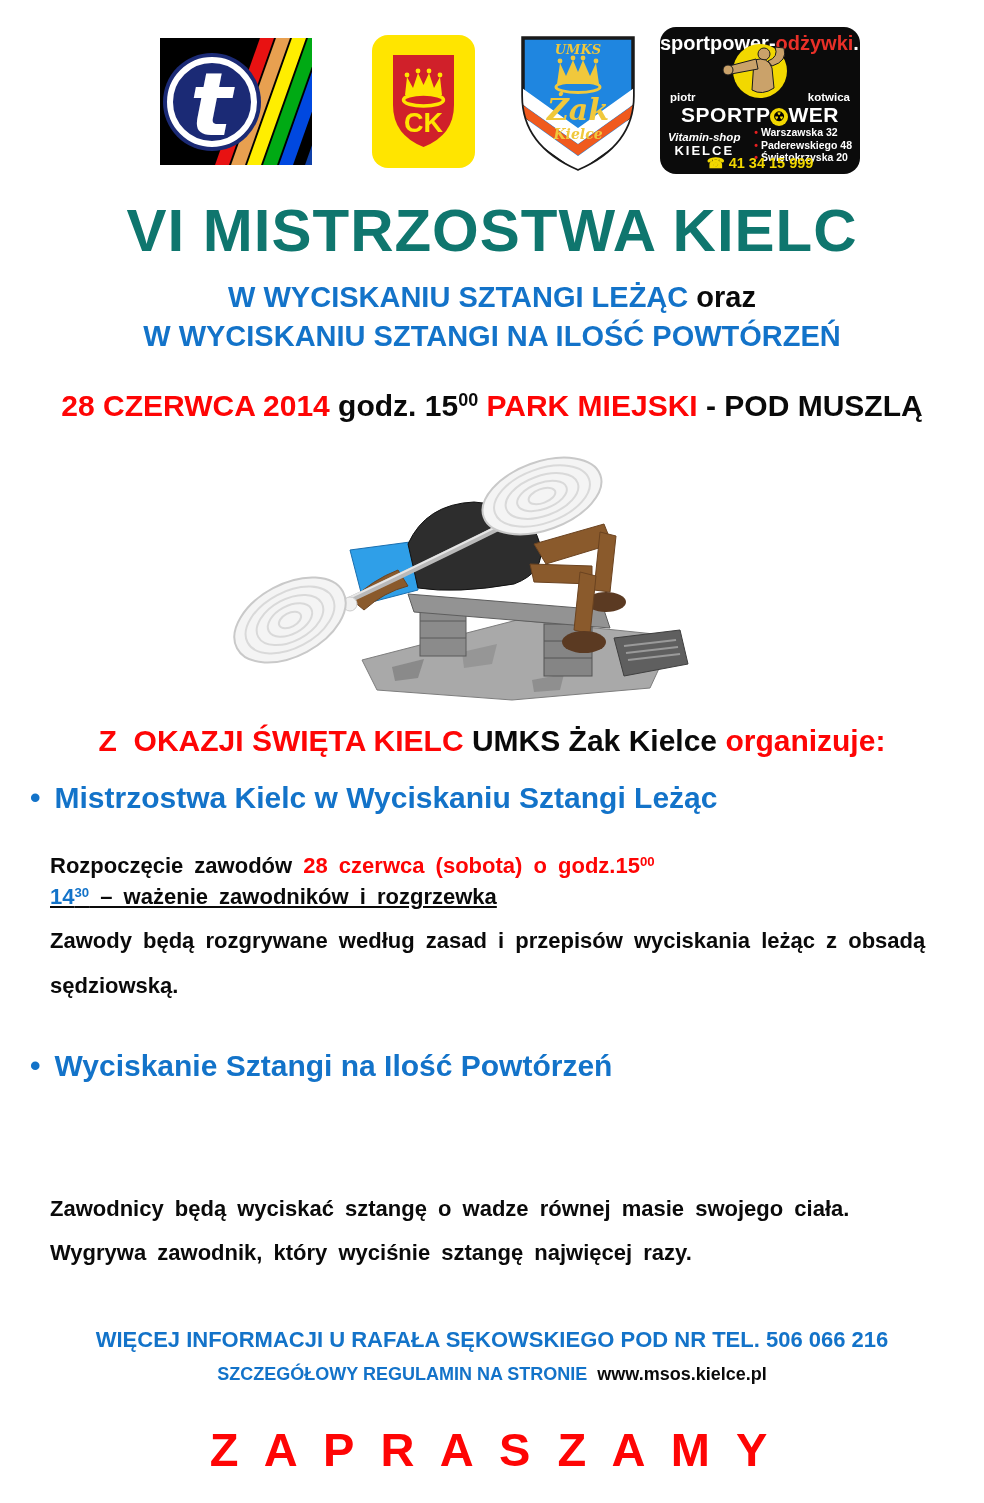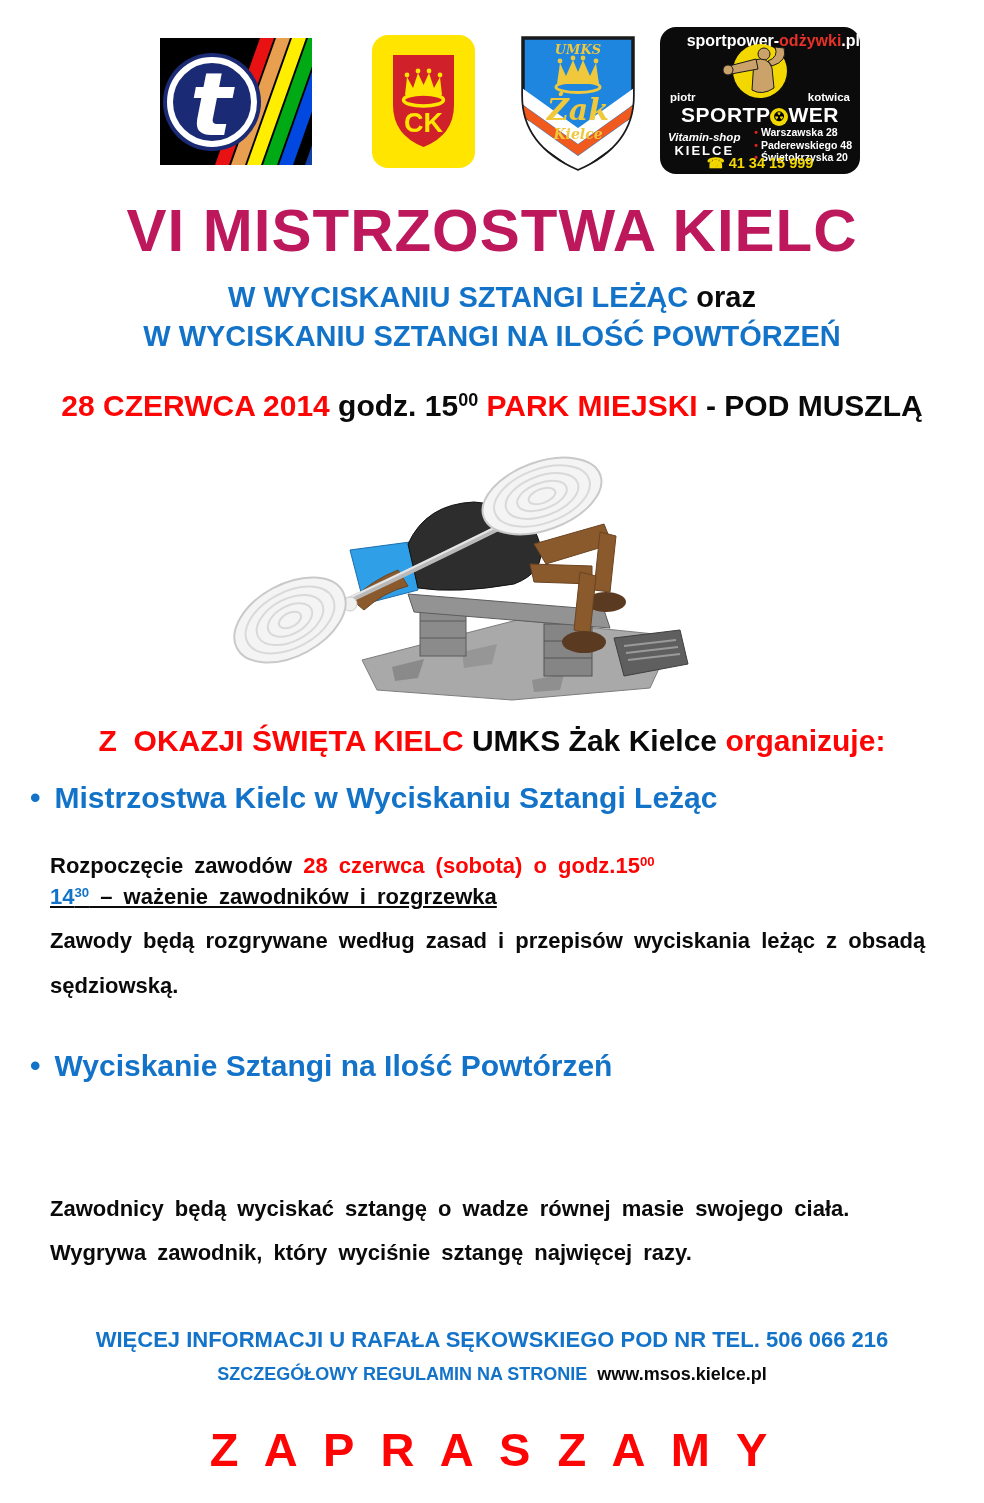--- a/index.html
+++ b/index.html
@@ -7,21 +7,21 @@
           font-family:"Liberation Sans",sans-serif;overflow:hidden;}
   .abs{position:absolute;}
   .line{position:absolute;left:0;right:0;text-align:center;font-weight:bold;white-space:nowrap;}
   .red{color:#fe0505;}
   .blue{color:#1373c9;}
   .blk{color:#0a0a0a;}
   .sup{font-size:60%;position:relative;top:-0.55em;font-weight:bold;}
   .pre{white-space:pre;}
 
   
-  .title{top:196px;font-size:60px;color:#be185d;letter-spacing:1px;}
+  .title{top:196px;font-size:60px;color:#0f766e;letter-spacing:1px;}
   .sub1{top:281px;font-size:29px;}
   .sub2{top:320px;font-size:29px;}
   .dateline{top:389px;font-size:30px;}
 
   
   .occasion{top:724px;font-size:30px;}
   .sec-head{position:absolute;left:30px;font-weight:bold;font-size:30px;color:#1373c9;white-space:nowrap;}
   .sec-head .bullet{margin-right:14px;}
   .body-line{position:absolute;left:50px;font-weight:bold;font-size:22px;color:#0a0a0a;
              word-spacing:5px;white-space:nowrap;}
@@ -31,21 +31,21 @@
   
   .foot1{top:1327px;font-size:22px;color:#1373c9;}
   .foot2{top:1364px;font-size:18px;}
   .closing{top:1422px;font-size:47px;color:#fe0505;letter-spacing:7px;}
 
   
   .logo{position:absolute;}
   .sp{left:660px;top:27px;width:200px;height:147px;background:#0b0b0b;border-radius:16px;
       color:#fff;font-weight:bold;}
   .sp *{white-space:nowrap;}
-  .sp-url{position:absolute;top:5px;left:0;right:0;text-align:right;font-size:16px;}
+  .sp-url{position:absolute;top:5px;left:0;right:0;text-align:left;font-size:20px;}
   .sp-url .r{color:#e83028;}
   .sp-man{position:absolute;left:57px;top:15px;}
   .sp-names{position:absolute;top:64px;left:10px;right:10px;display:flex;
             justify-content:space-between;font-size:11.5px;}
   .sp-brand{position:absolute;top:76px;left:0;right:0;text-align:center;font-size:21px;
             letter-spacing:0.5px;}
   .sp-rad{display:inline-block;width:18px;height:18px;border-radius:50%;background:#f2d800;
           color:#000;font-size:13px;line-height:18px;text-align:center;vertical-align:1px;}
   .sp-cols{position:absolute;top:99px;left:8px;right:8px;display:flex;justify-content:space-between;}
   .sp-shop{text-align:center;padding-top:5px;}
@@ -124,21 +124,21 @@
       <span>piotr</span>
       <span>kotwica</span>
     </div>
     <div class="sp-brand"><span>SPORTP</span><span class="sp-rad">☢</span><span>WER</span></div>
     <div class="sp-cols">
       <div class="sp-shop">
         <span class="it">Vitamin-shop</span>
         <span class="ki">KIELCE</span>
       </div>
       <div class="sp-addr">
-        <div><span class="b">•</span><span>Warszawska 28</span></div>
+        <div><span class="b">•</span><span>Warszawska 32</span></div>
         <div><span class="b">•</span><span>Paderewskiego 48</span></div>
         <div><span class="b">•</span><span>Świętokrzyska 20</span></div>
       </div>
     </div>
     <div class="sp-phone"><span class="ic">☎</span><span>41 34 15 999</span></div>
   </div>
 
   <div class="line title">VI MISTRZOSTWA KIELC</div>
 
   <div class="line sub1"><span class="blue">W WYCISKANIU SZTANGI LEŻĄC</span><span class="blk pre"> oraz</span></div>

